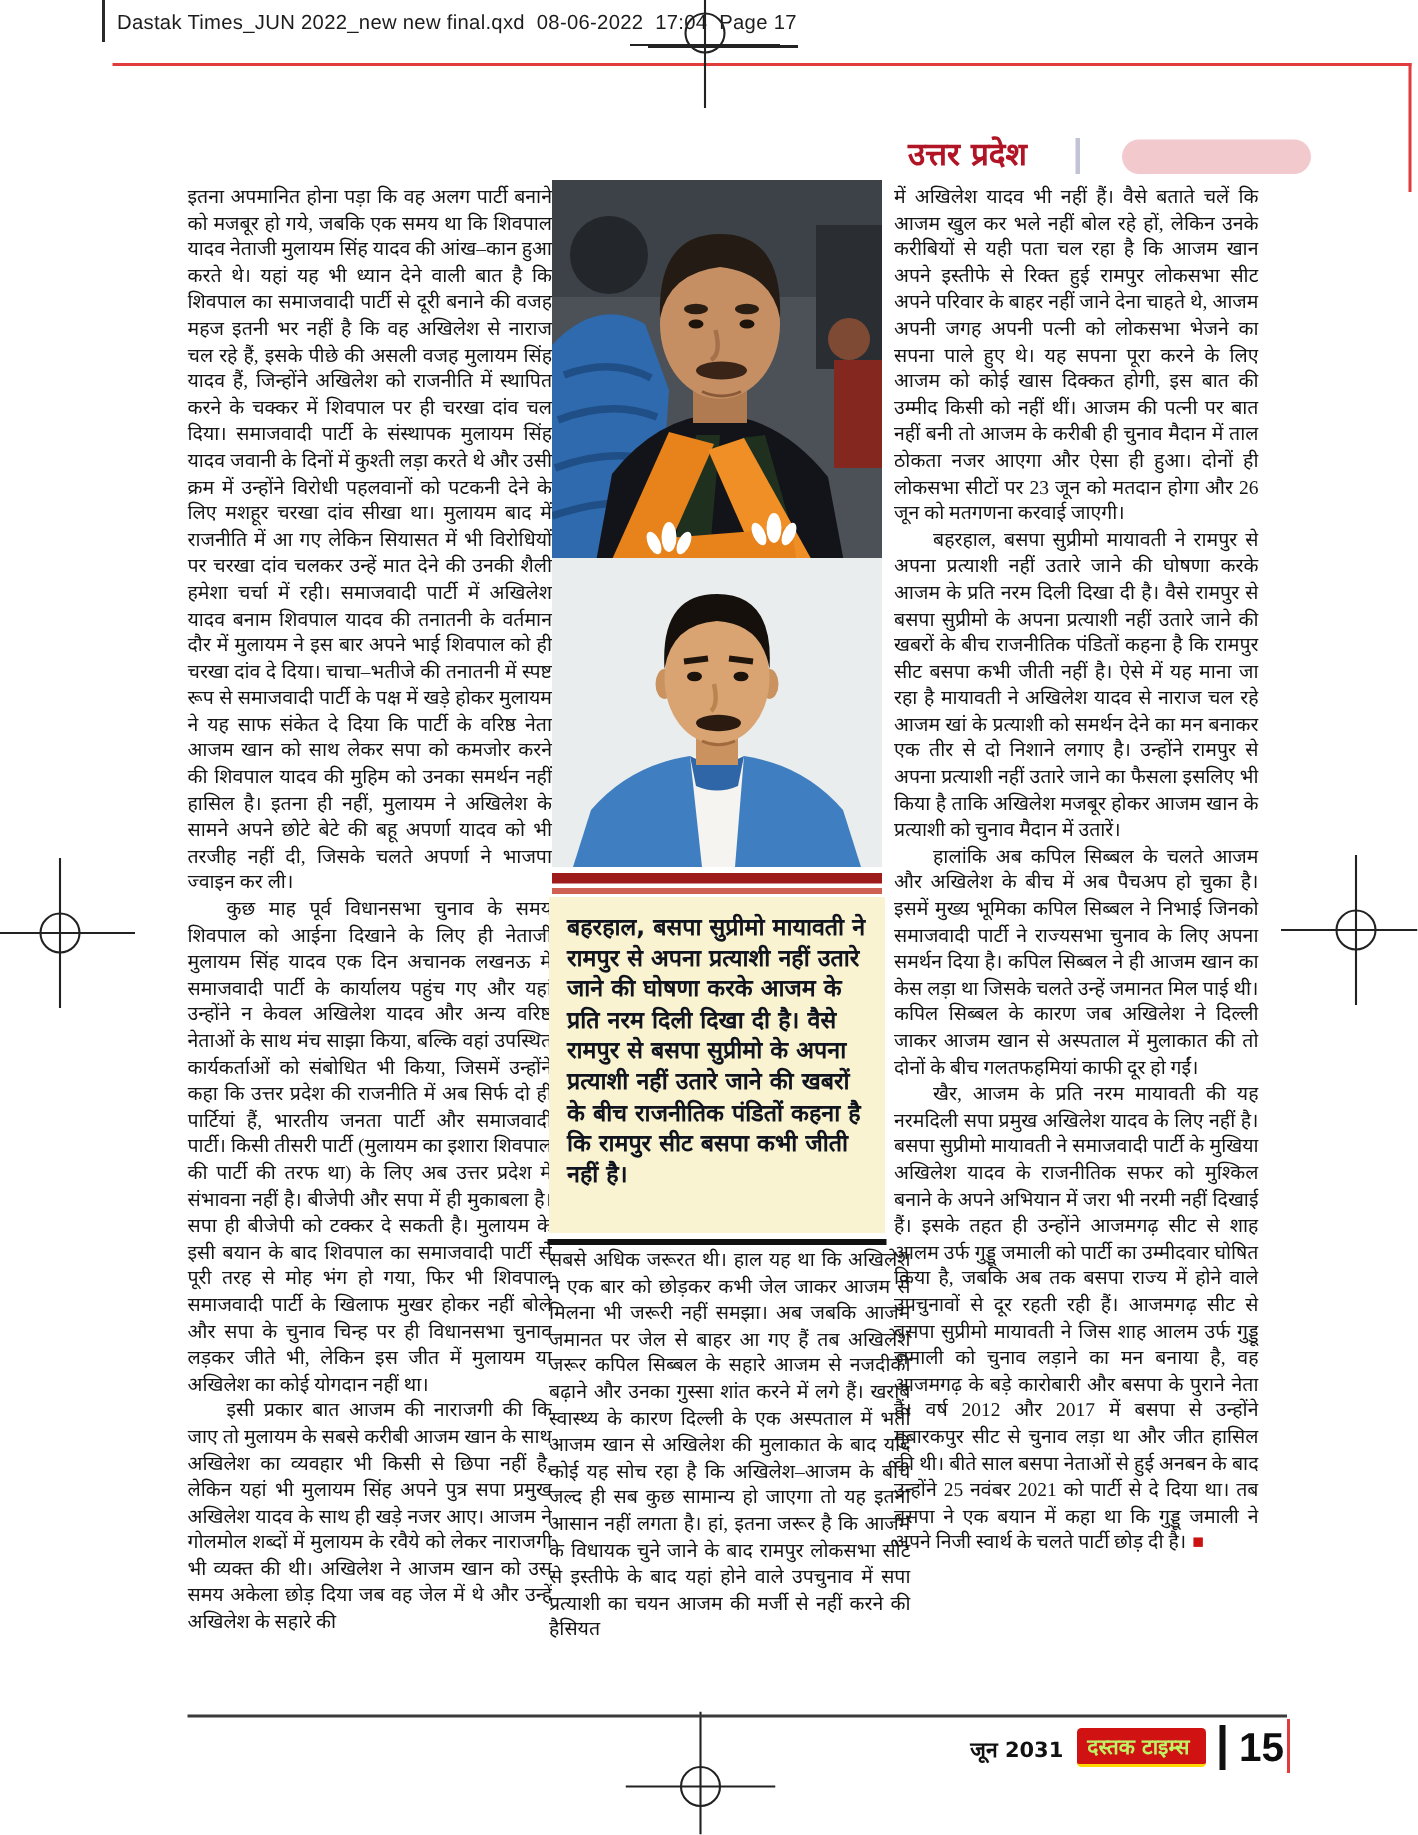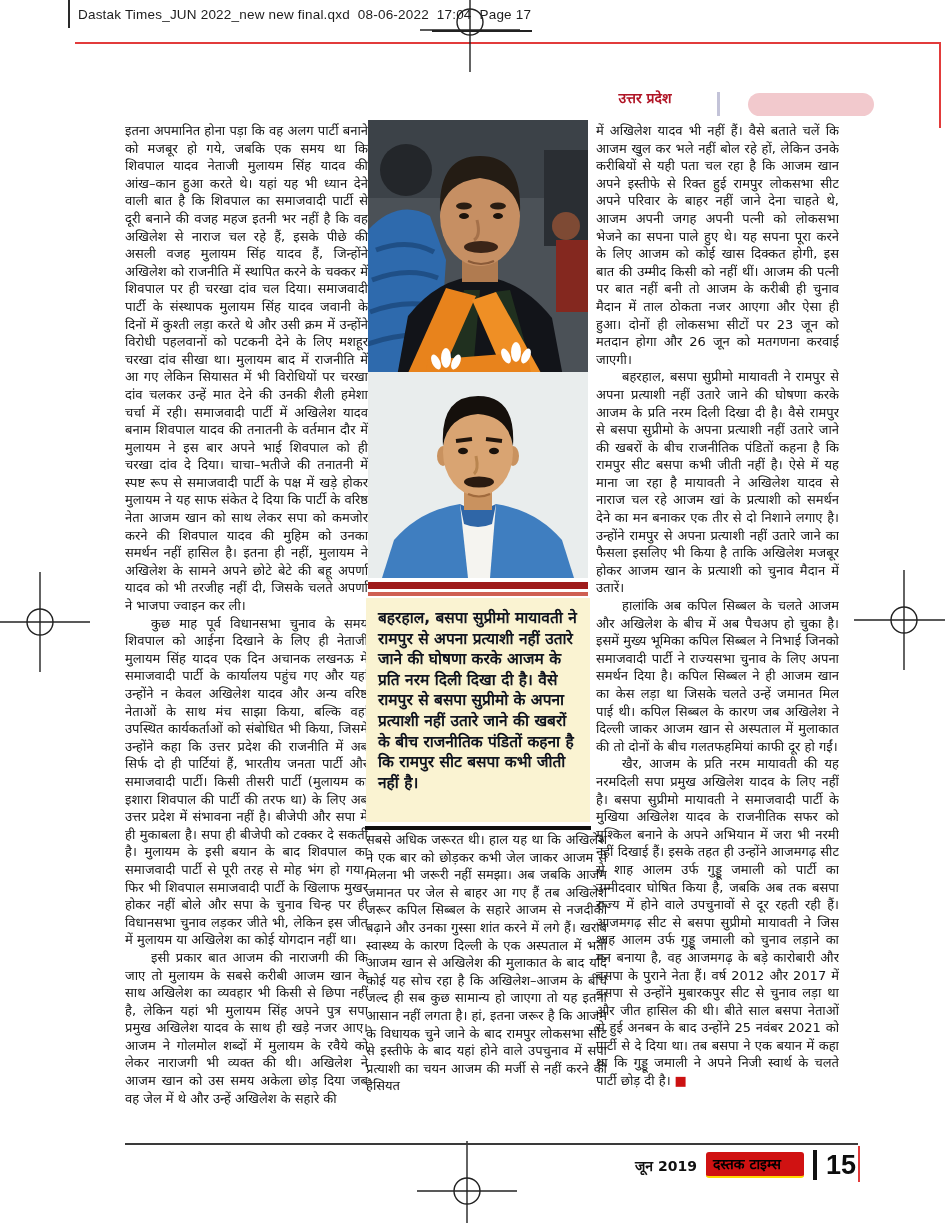--- a/index.html
+++ b/index.html
@@ -15,26 +15,26 @@
   
   .redline{background:#e23b3b;}
   #redtop{left:75px;top:42px;width:866px;height:2px;}
   #redright{left:939px;top:42px;width:2px;height:86px;}
   #redfootright{left:858px;top:1146px;width:2px;height:36px;}
 
   
   .cropmark{width:100px;height:100px;}
 
   
-  #sectiontitle{left:560px;top:88px;width:170px;text-align:center;font-size:14px;font-weight:bold;color:#b01425;}
+  #sectiontitle{left:560px;top:88px;width:170px;text-align:center;font-size:21px;font-weight:bold;color:#b01425;}
   #headerdivider{left:717px;top:92px;width:3px;height:24px;background:#c3c3d8;}
   #headerpill{left:748px;top:93px;width:126px;height:23px;border-radius:12px;background:#f2c9cd;}
 
   
-  .coltext{font-size:13px;line-height:17.6px;text-align:justify;color:#151515;overflow:hidden;}
+  .coltext{font-size:13px;line-height:17.6px;text-align:justify;color:#151515;overflow:hidden;font-family:Liberation Serif, serif;}
   .coltext p{margin:0;}
   .coltext p.indent{text-indent:26px;}
   #col1{left:125px;top:122px;width:243px;height:1013px;}
   #col3{left:596px;top:122px;width:243px;height:1013px;}
   #col2text{left:366px;top:831px;width:241px;height:264px;}
 
   
   #photo1{left:368px;top:120px;width:220px;height:262px;}
   #photo2{left:368px;top:372px;width:220px;height:206px;}
   #redbar1{left:368px;top:582px;width:220px;height:7px;background:#9e1b1b;}
@@ -42,21 +42,21 @@
 
   
   #quote{left:366px;top:598px;width:224px;height:224px;background:#faf3d2;box-sizing:border-box;
          padding:10px 10px 8px 12px;font-size:15.5px;line-height:20.6px;font-weight:bold;color:#10141f;overflow:hidden;}
   #quoterule{left:365px;top:826px;width:226px;height:4px;background:#111;}
 
   
   #footerrule{left:125px;top:1143px;width:733px;height:1.5px;background:#3a3a3a;}
   #footerrow{left:560px;top:1147px;width:296px;height:36px;display:flex;justify-content:flex-end;align-items:center;gap:9px;}
   #footermonth{font-size:14px;font-weight:bold;color:#111;}
-  #footerlogo{background:#d01212;color:#000000;font-weight:bold;font-size:14px;padding:2px 23px 3px 7px;border-radius:3px;
+  #footerlogo{background:#d01212;color:#bef264;font-weight:bold;font-size:14px;padding:2px 11px 3px 7px;border-radius:3px;
               border-bottom:2px solid #ffd800;white-space:nowrap;}
   #footersep{width:4px;height:30px;background:#111;}
   #footerpage{font-size:27px;font-weight:800;color:#0d0d0d;font-family:"Liberation Sans",sans-serif;}
 
   .endmark{color:#cc1111;margin-left:4px;}
 </style>
 </head>
 <body>
 
 <div id="page">
@@ -166,19 +166,19 @@
 
   <div class="abs coltext" id="col3">
     <p>में अखिलेश यादव भी नहीं हैं। वैसे बताते चलें कि आजम खुल कर भले नहीं बोल रहे हों, लेकिन उनके करीबियों से यही पता चल रहा है कि आजम खान अपने इस्तीफे से रिक्त हुई रामपुर लोकसभा सीट अपने परिवार के बाहर नहीं जाने देना चाहते थे, आजम अपनी जगह अपनी पत्नी को लोकसभा भेजने का सपना पाले हुए थे। यह सपना पूरा करने के लिए आजम को कोई खास दिक्कत होगी, इस बात की उम्मीद किसी को नहीं थीं। आजम की पत्नी पर बात नहीं बनी तो आजम के करीबी ही चुनाव मैदान में ताल ठोकता नजर आएगा और ऐसा ही हुआ। दोनों ही लोकसभा सीटों पर 23 जून को मतदान होगा और 26 जून को मतगणना करवाई जाएगी।</p>
     <p class="indent">बहरहाल, बसपा सुप्रीमो मायावती ने रामपुर से अपना प्रत्याशी नहीं उतारे जाने की घोषणा करके आजम के प्रति नरम दिली दिखा दी है। वैसे रामपुर से बसपा सुप्रीमो के अपना प्रत्याशी नहीं उतारे जाने की खबरों के बीच राजनीतिक पंडितों कहना है कि रामपुर सीट बसपा कभी जीती नहीं है। ऐसे में यह माना जा रहा है मायावती ने अखिलेश यादव से नाराज चल रहे आजम खां के प्रत्याशी को समर्थन देने का मन बनाकर एक तीर से दो निशाने लगाए है। उन्होंने रामपुर से अपना प्रत्याशी नहीं उतारे जाने का फैसला इसलिए भी किया है ताकि अखिलेश मजबूर होकर आजम खान के प्रत्याशी को चुनाव मैदान में उतारें।</p>
     <p class="indent">हालांकि अब कपिल सिब्बल के चलते आजम और अखिलेश के बीच में अब पैचअप हो चुका है। इसमें मुख्य भूमिका कपिल सिब्बल ने निभाई जिनको समाजवादी पार्टी ने राज्यसभा चुनाव के लिए अपना समर्थन दिया है। कपिल सिब्बल ने ही आजम खान का केस लड़ा था जिसके चलते उन्हें जमानत मिल पाई थी। कपिल सिब्बल के कारण जब अखिलेश ने दिल्ली जाकर आजम खान से अस्पताल में मुलाकात की तो दोनों के बीच गलतफहमियां काफी दूर हो गईं।</p>
     <p class="indent"><span>खैर, आजम के प्रति नरम मायावती की यह नरमदिली सपा प्रमुख अखिलेश यादव के लिए नहीं है। बसपा सुप्रीमो मायावती ने समाजवादी पार्टी के मुखिया अखिलेश यादव के राजनीतिक सफर को मुश्किल बनाने के अपने अभियान में जरा भी नरमी नहीं दिखाई हैं। इसके तहत ही उन्होंने आजमगढ़ सीट से शाह आलम उर्फ गुड्डू जमाली को पार्टी का उम्मीदवार घोषित किया है, जबकि अब तक बसपा राज्य में होने वाले उपचुनावों से दूर रहती रही हैं। आजमगढ़ सीट से बसपा सुप्रीमो मायावती ने जिस शाह आलम उर्फ गुड्डू जमाली को चुनाव लड़ाने का मन बनाया है, वह आजमगढ़ के बड़े कारोबारी और बसपा के पुराने नेता हैं। वर्ष 2012 और 2017 में बसपा से उन्होंने मुबारकपुर सीट से चुनाव लड़ा था और जीत हासिल की थी। बीते साल बसपा नेताओं से हुई अनबन के बाद उन्होंने 25 नवंबर 2021 को पार्टी से दे दिया था। तब बसपा ने एक बयान में कहा था कि गुड्डू जमाली ने अपने निजी स्वार्थ के चलते पार्टी छोड़ दी है।</span><span class="endmark">■</span></p>
   </div>
 
   <div class="abs" id="footerrule"></div>
   <div class="abs" id="footerrow">
-    <span id="footermonth">जून 2019</span>
+    <span id="footermonth">जून 2031</span>
     <span id="footerlogo">दस्तक टाइम्स</span>
     <span id="footersep"></span>
     <span id="footerpage">15</span>
   </div>
 
 </div>
 
 </body></html>

